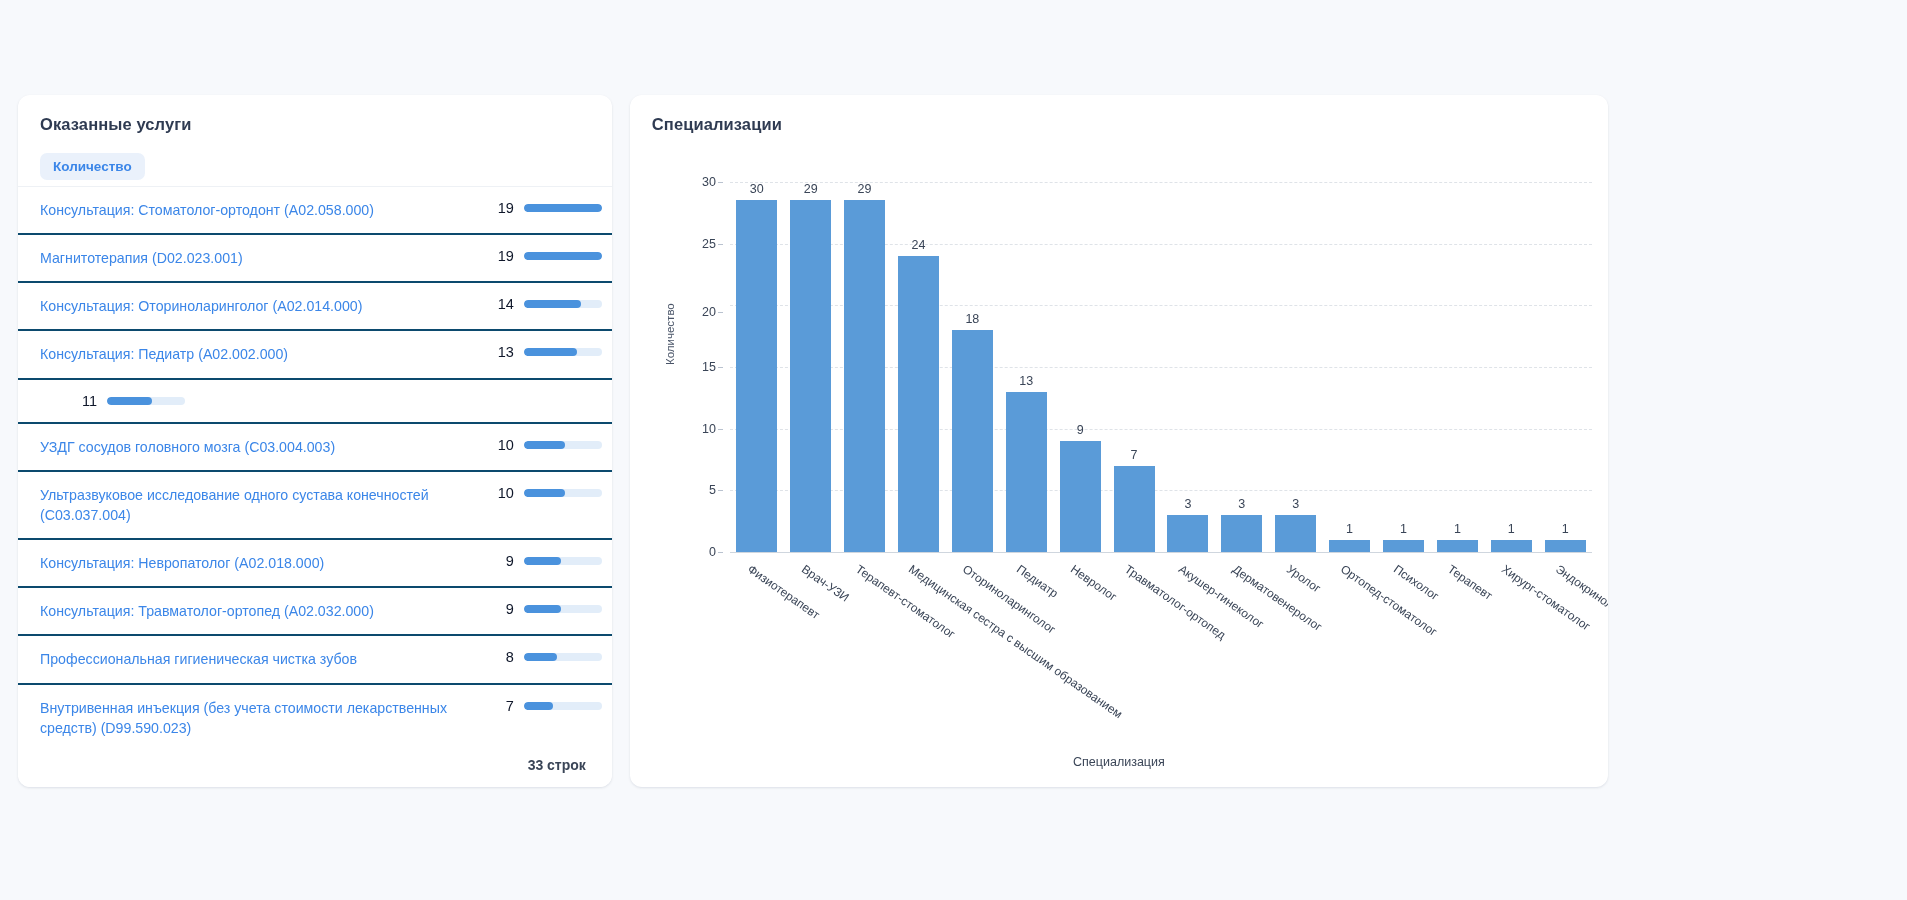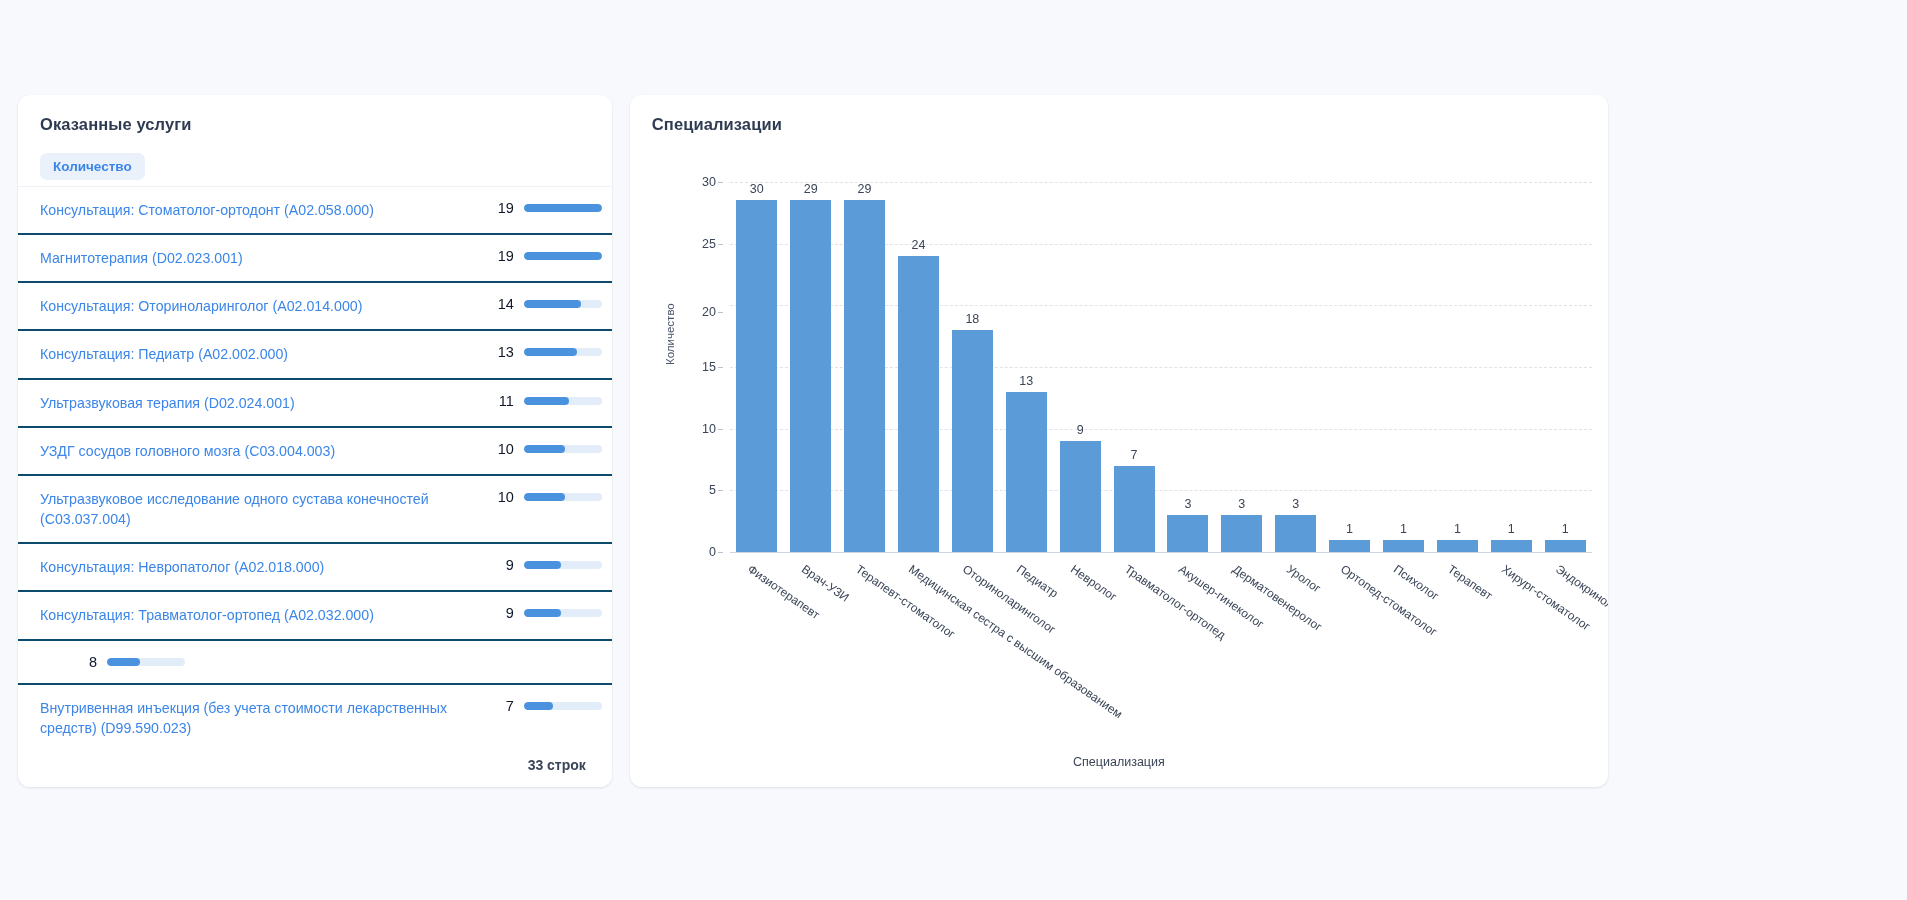--- a/index.html
+++ b/index.html
@@ -288,21 +288,20 @@
         <div class="trow">
           <div class="trow-label">Консультация: Педиатр (A02.002.000)</div>
           <div class="trow-meter">
             <span class="trow-value">13</span>
             <div class="bar-track">
               <div class="bar-fill" style="width: 68.4211%;"></div>
             </div>
           </div>
         </div>
         <div class="trow">
-          <div class="trow-label">Ультразвуковая терапия (D02.024.001)</div>
           <div class="trow-meter">
             <span class="trow-value">11</span>
             <div class="bar-track">
               <div class="bar-fill" style="width: 57.8947%;"></div>
             </div>
           </div>
         </div>
         <div class="trow">
           <div class="trow-label">УЗДГ сосудов головного мозга (C03.004.003)</div>
           <div class="trow-meter">
@@ -333,20 +332,21 @@
         <div class="trow">
           <div class="trow-label">Консультация: Травматолог-ортопед (A02.032.000)</div>
           <div class="trow-meter">
             <span class="trow-value">9</span>
             <div class="bar-track">
               <div class="bar-fill" style="width: 47.3684%;"></div>
             </div>
           </div>
         </div>
         <div class="trow">
+          <div class="trow-label">Профессиональная гигиеническая чистка зубов</div>
           <div class="trow-meter">
             <span class="trow-value">8</span>
             <div class="bar-track">
               <div class="bar-fill" style="width: 42.1053%;"></div>
             </div>
           </div>
         </div>
         <div class="trow">
           <div class="trow-label">Внутривенная инъекция (без учета стоимости лекарственных средств) (D99.590.023)</div>
           <div class="trow-meter">

